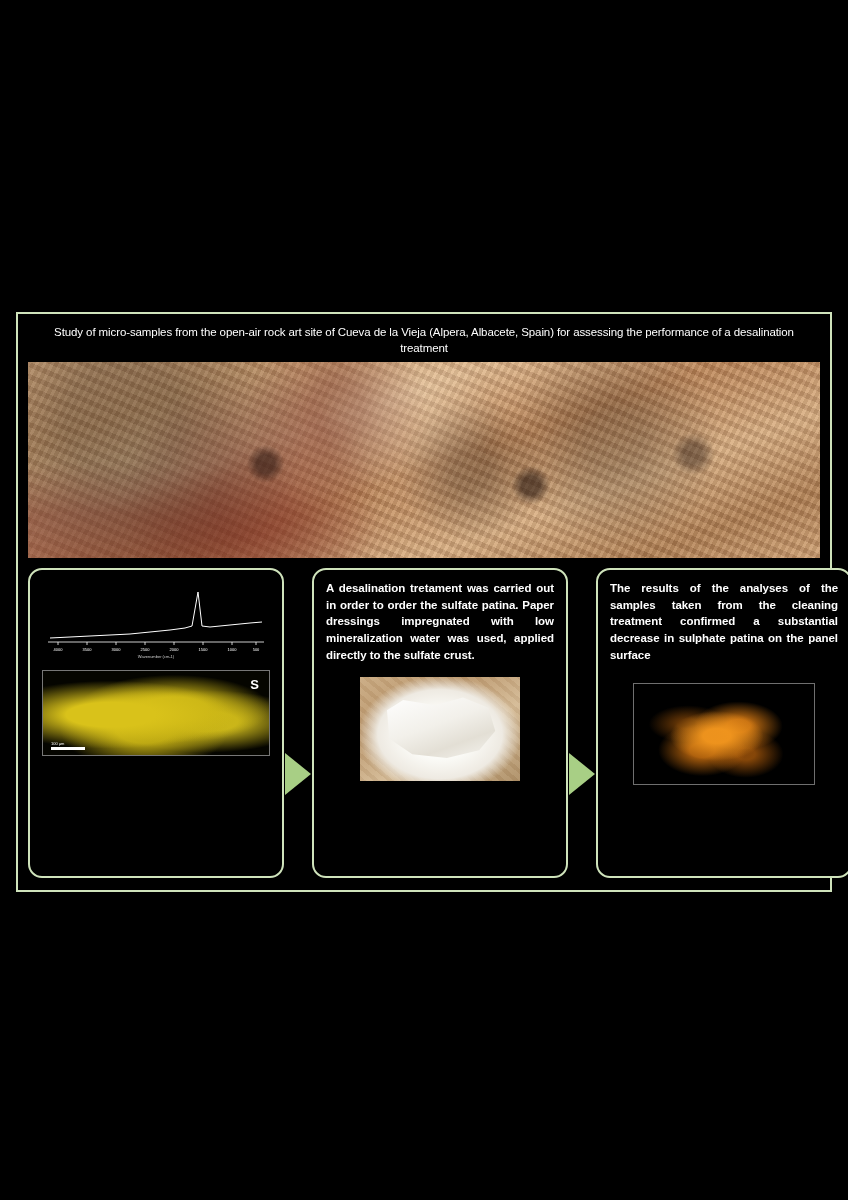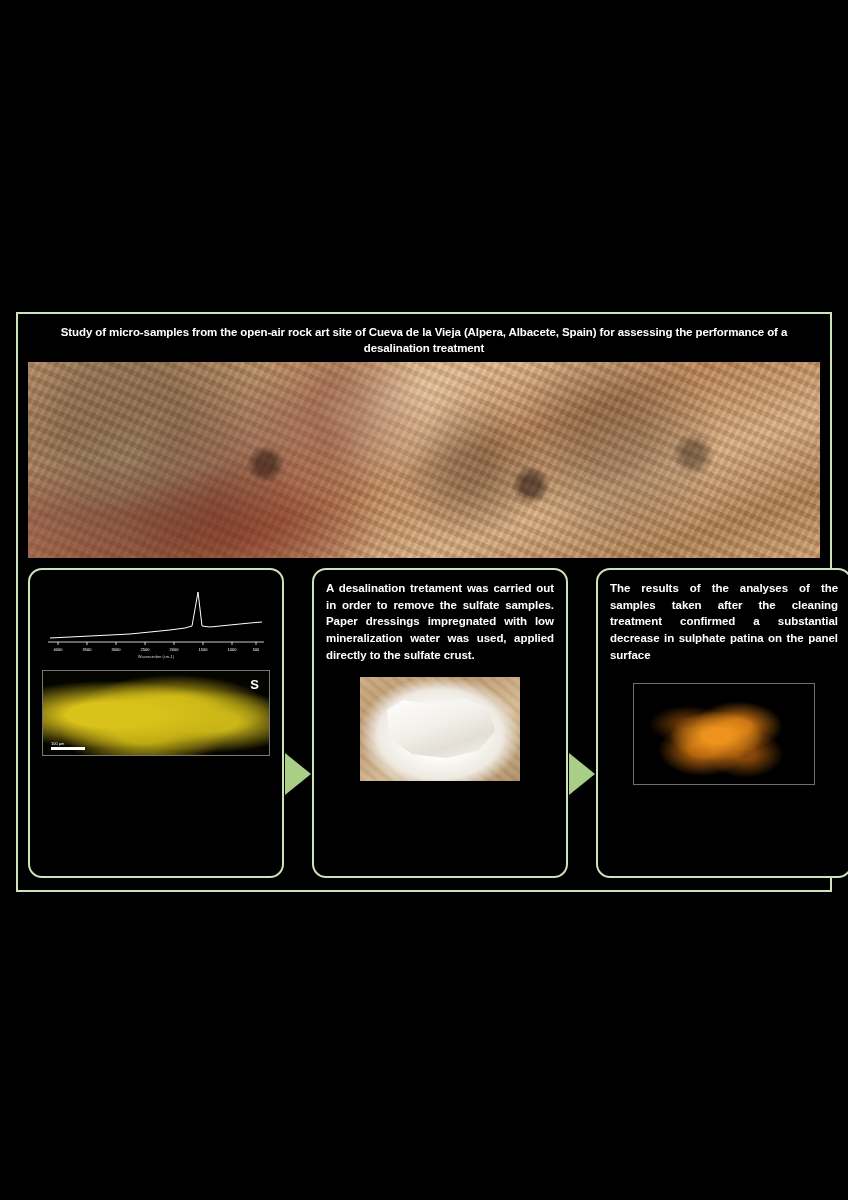--- a/index.html
+++ b/index.html
@@ -29,21 +29,21 @@
     background: #000000;
     border: 2px solid #cfe3bb;
     box-sizing: border-box;
     padding: 8px 10px 10px 10px;
   }
 
   
   .abstract-title {
     color: #ffffff;
     font-size: 11.5px;
-    font-weight: bold;
+    font-weight: normal;
     line-height: 1.35;
     text-align: center;
     letter-spacing: -0.1px;
     padding: 3px 14px 6px 14px;
     margin: 0;
   }
 
   
   .hero-photo {
     position: relative;
@@ -270,31 +270,31 @@
           <span class="sem-scalebar-text">100 µm</span>
           <span class="sem-scalebar"></span>
         </div>
       </div>
 
       <div class="arrow-gap">
         <span class="arrow"></span>
       </div>
 
       <div class="panel">
-        <p class="panel-text panel-text-top">A desalination tretament was carried out in order to remove the sulfate samples. Paper dressings impregnated with low mineralization water was used, applied directly to the sulfate crust.</p>
+        <p class="panel-text panel-text-top">A desalination tretament was carried out in order to order the sulfate patina. Paper dressings impregnated with low mineralization water was used, applied directly to the sulfate crust.</p>
 
         <div class="poultice-image"></div>
       </div>
 
       <div class="arrow-gap">
         <span class="arrow"></span>
       </div>
 
       <div class="panel">
-        <p class="panel-text panel-text-top">The results of the analyses of the samples taken after the cleaning treatment confirmed a substantial decrease in sulphate patina on the panel surface</p>
+        <p class="panel-text panel-text-top">The results of the analyses of the samples taken from the cleaning treatment confirmed a substantial decrease in sulphate patina on the panel surface</p>
 
         <div class="after-image"></div>
       </div>
 
     </div>
   </div>
 
 </div>
 
 </body></html>

